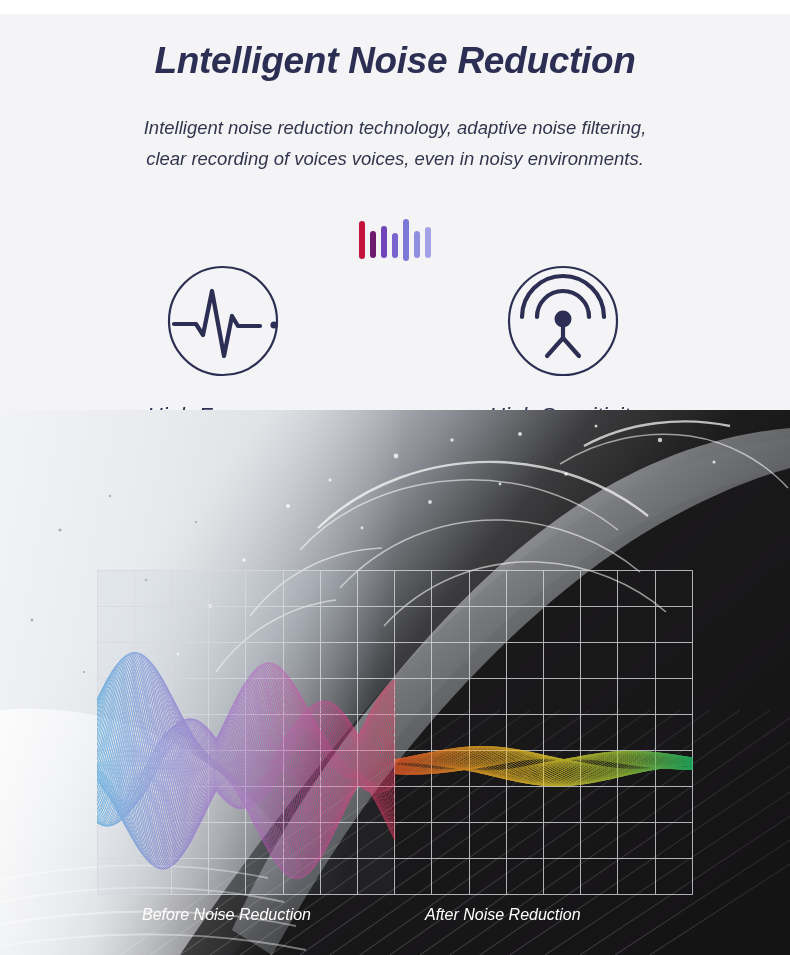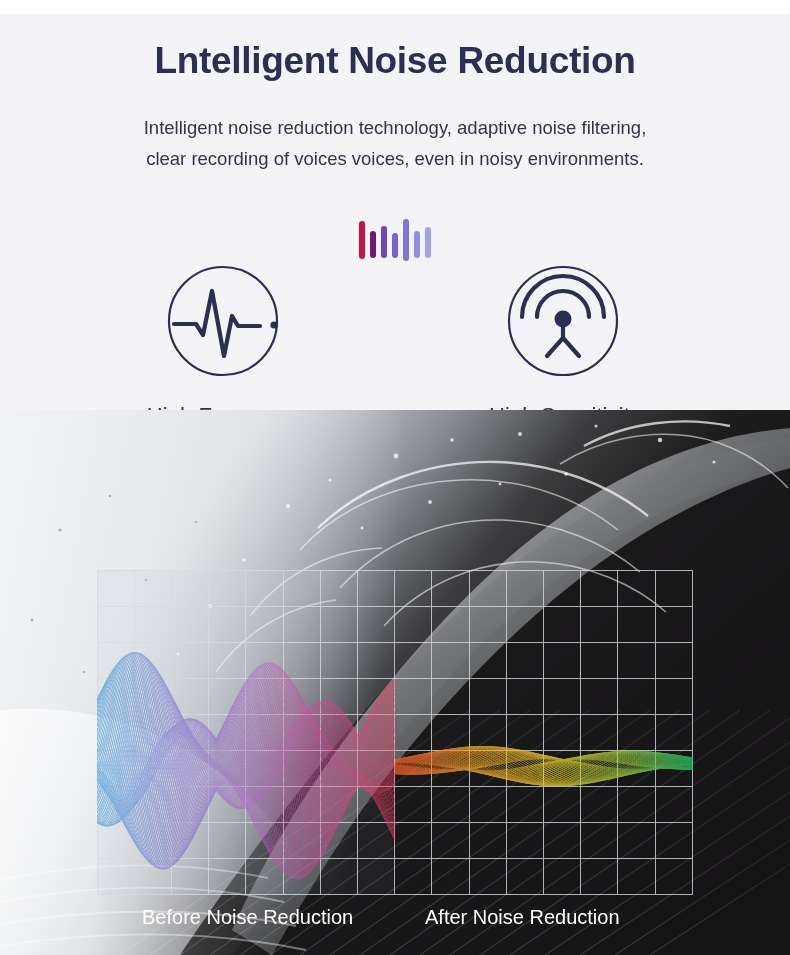--- a/index.html
+++ b/index.html
@@ -7,20 +7,21 @@
     width:790px; height:955px;
     font-family:"Liberation Sans", sans-serif;
     background:#ffffff;
     overflow:hidden;
   }
   #page {
     position:relative;
     width:790px; height:955px;
     background:#f4f4f6;
     overflow:hidden;
+    font-style:italic;
   }
 
   
   .top-rule {
     position:absolute; left:0; top:0; width:790px; height:14px;
     background:#ffffff;
   }
 
   
   .header-zone {
@@ -85,21 +86,21 @@
     width:596px; height:325px;
   }
   .chart svg { display:block; }
 
   
   .captions {
     position:absolute; left:0; top:906px; width:790px; height:40px;
   }
   .caption {
     position:absolute; top:0;
-    font-size:20px; font-weight:400;
+    font-size:16px; font-weight:400;
     color:#ffffff;
     white-space:nowrap;
   }
   .caption.c0 { left:142px; }
   .caption.c1 { left:425px;text-align:right; }
 </style>
 </head>
 <body>
 
 <div id="page">

